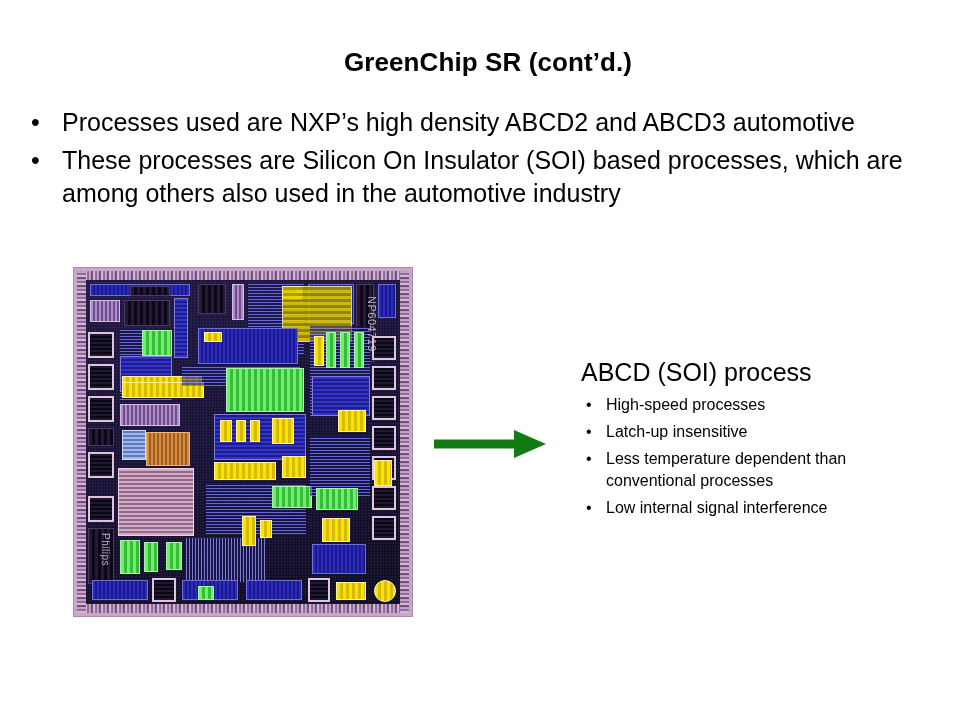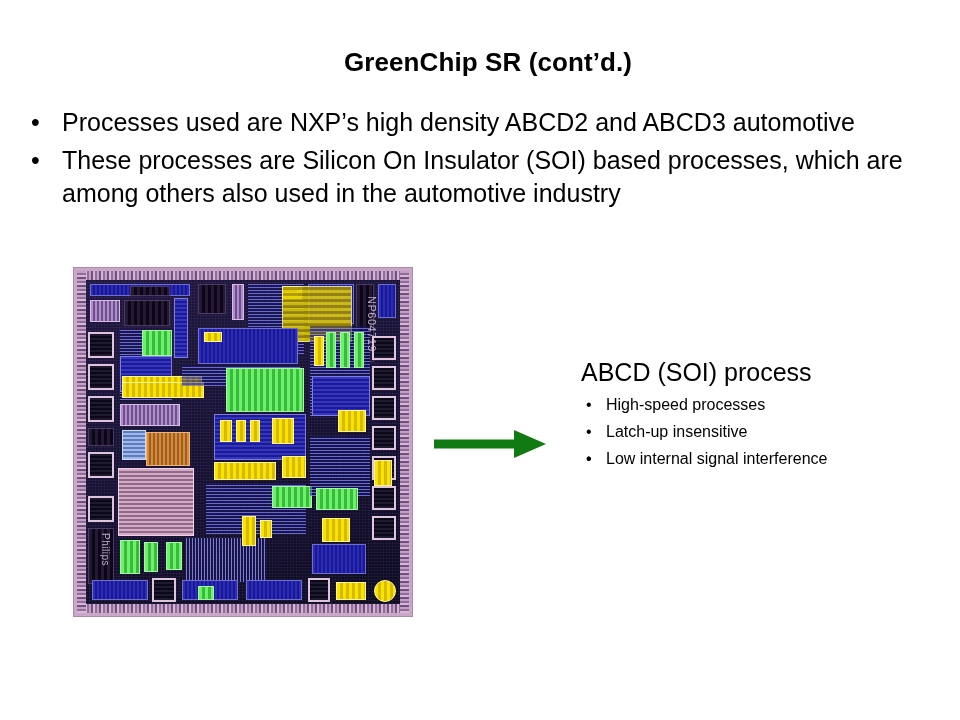--- a/index.html
+++ b/index.html
@@ -401,20 +401,21 @@
       <span>High-speed processes</span>
     </div>
 
     <div class="sub-bullet">
       <span class="bullet-dot">•</span>
       <span>Latch-up insensitive</span>
     </div>
 
     <div class="sub-bullet">
       <span class="bullet-dot">•</span>
+      <span>Less temperature dependent than conventional processes</span>
     </div>
 
     <div class="sub-bullet">
       <span class="bullet-dot">•</span>
       <span>Low internal signal interference</span>
     </div>
 
   </div>
 
 </div>

